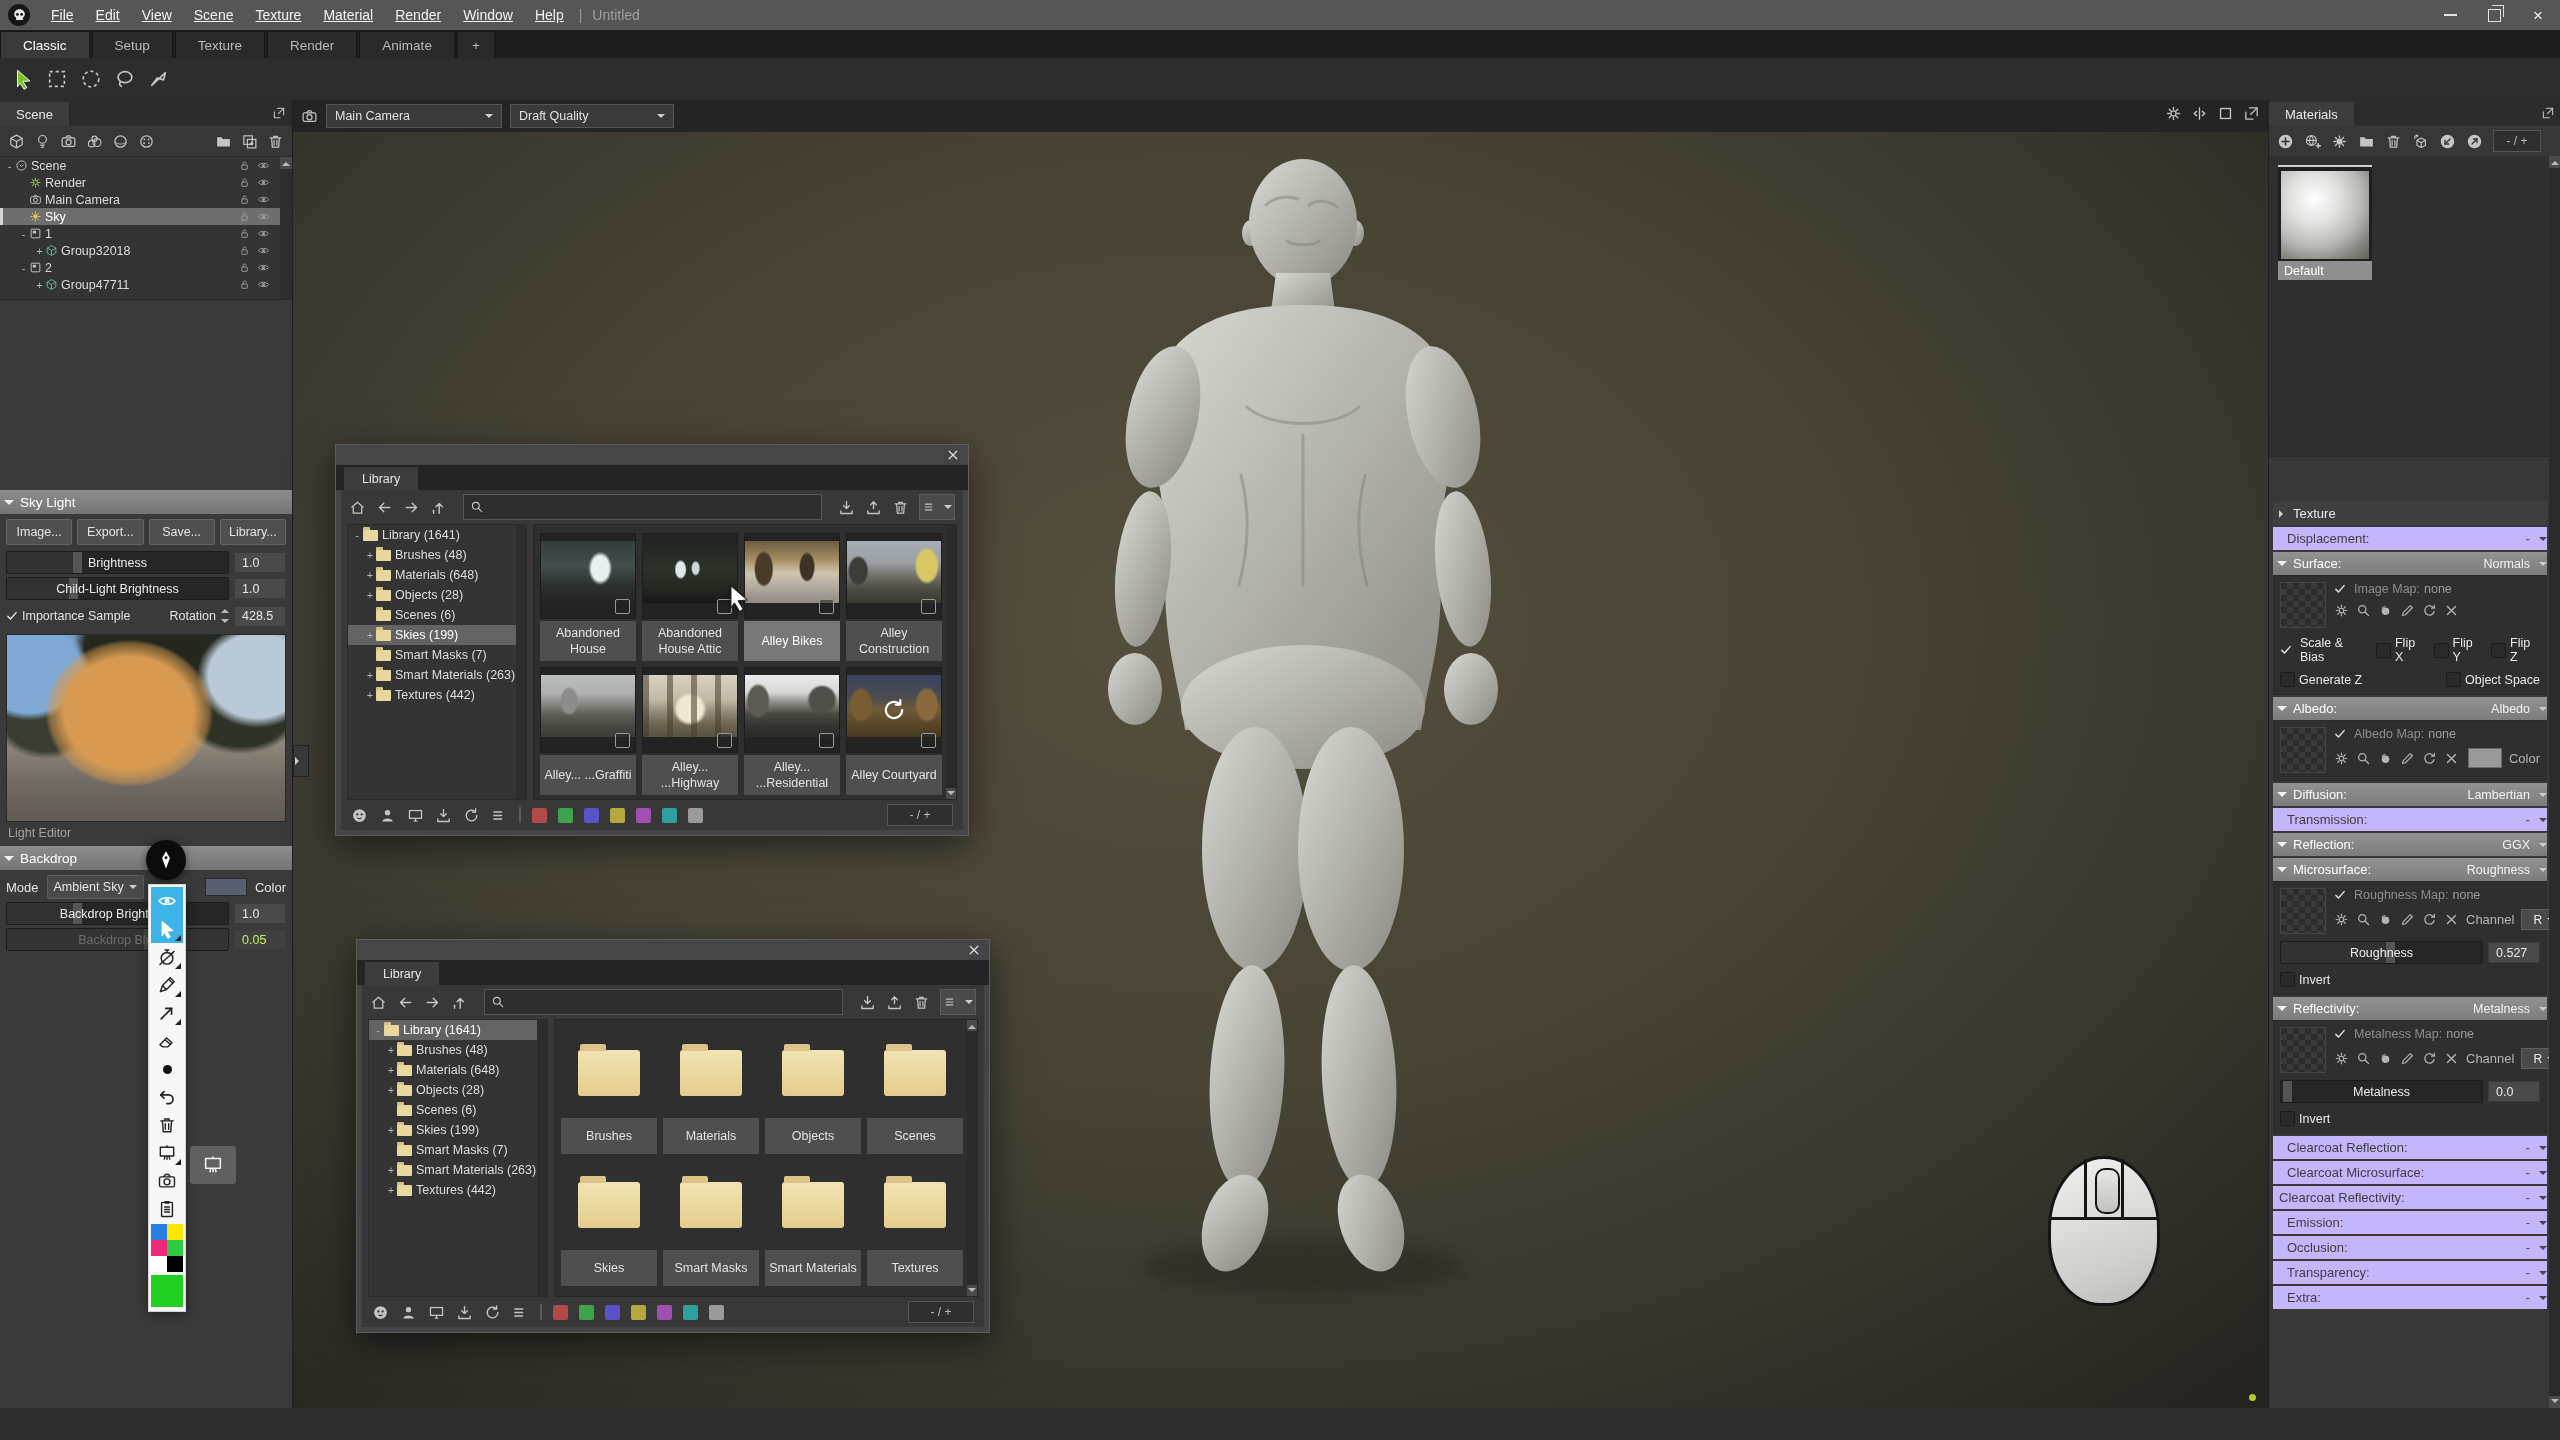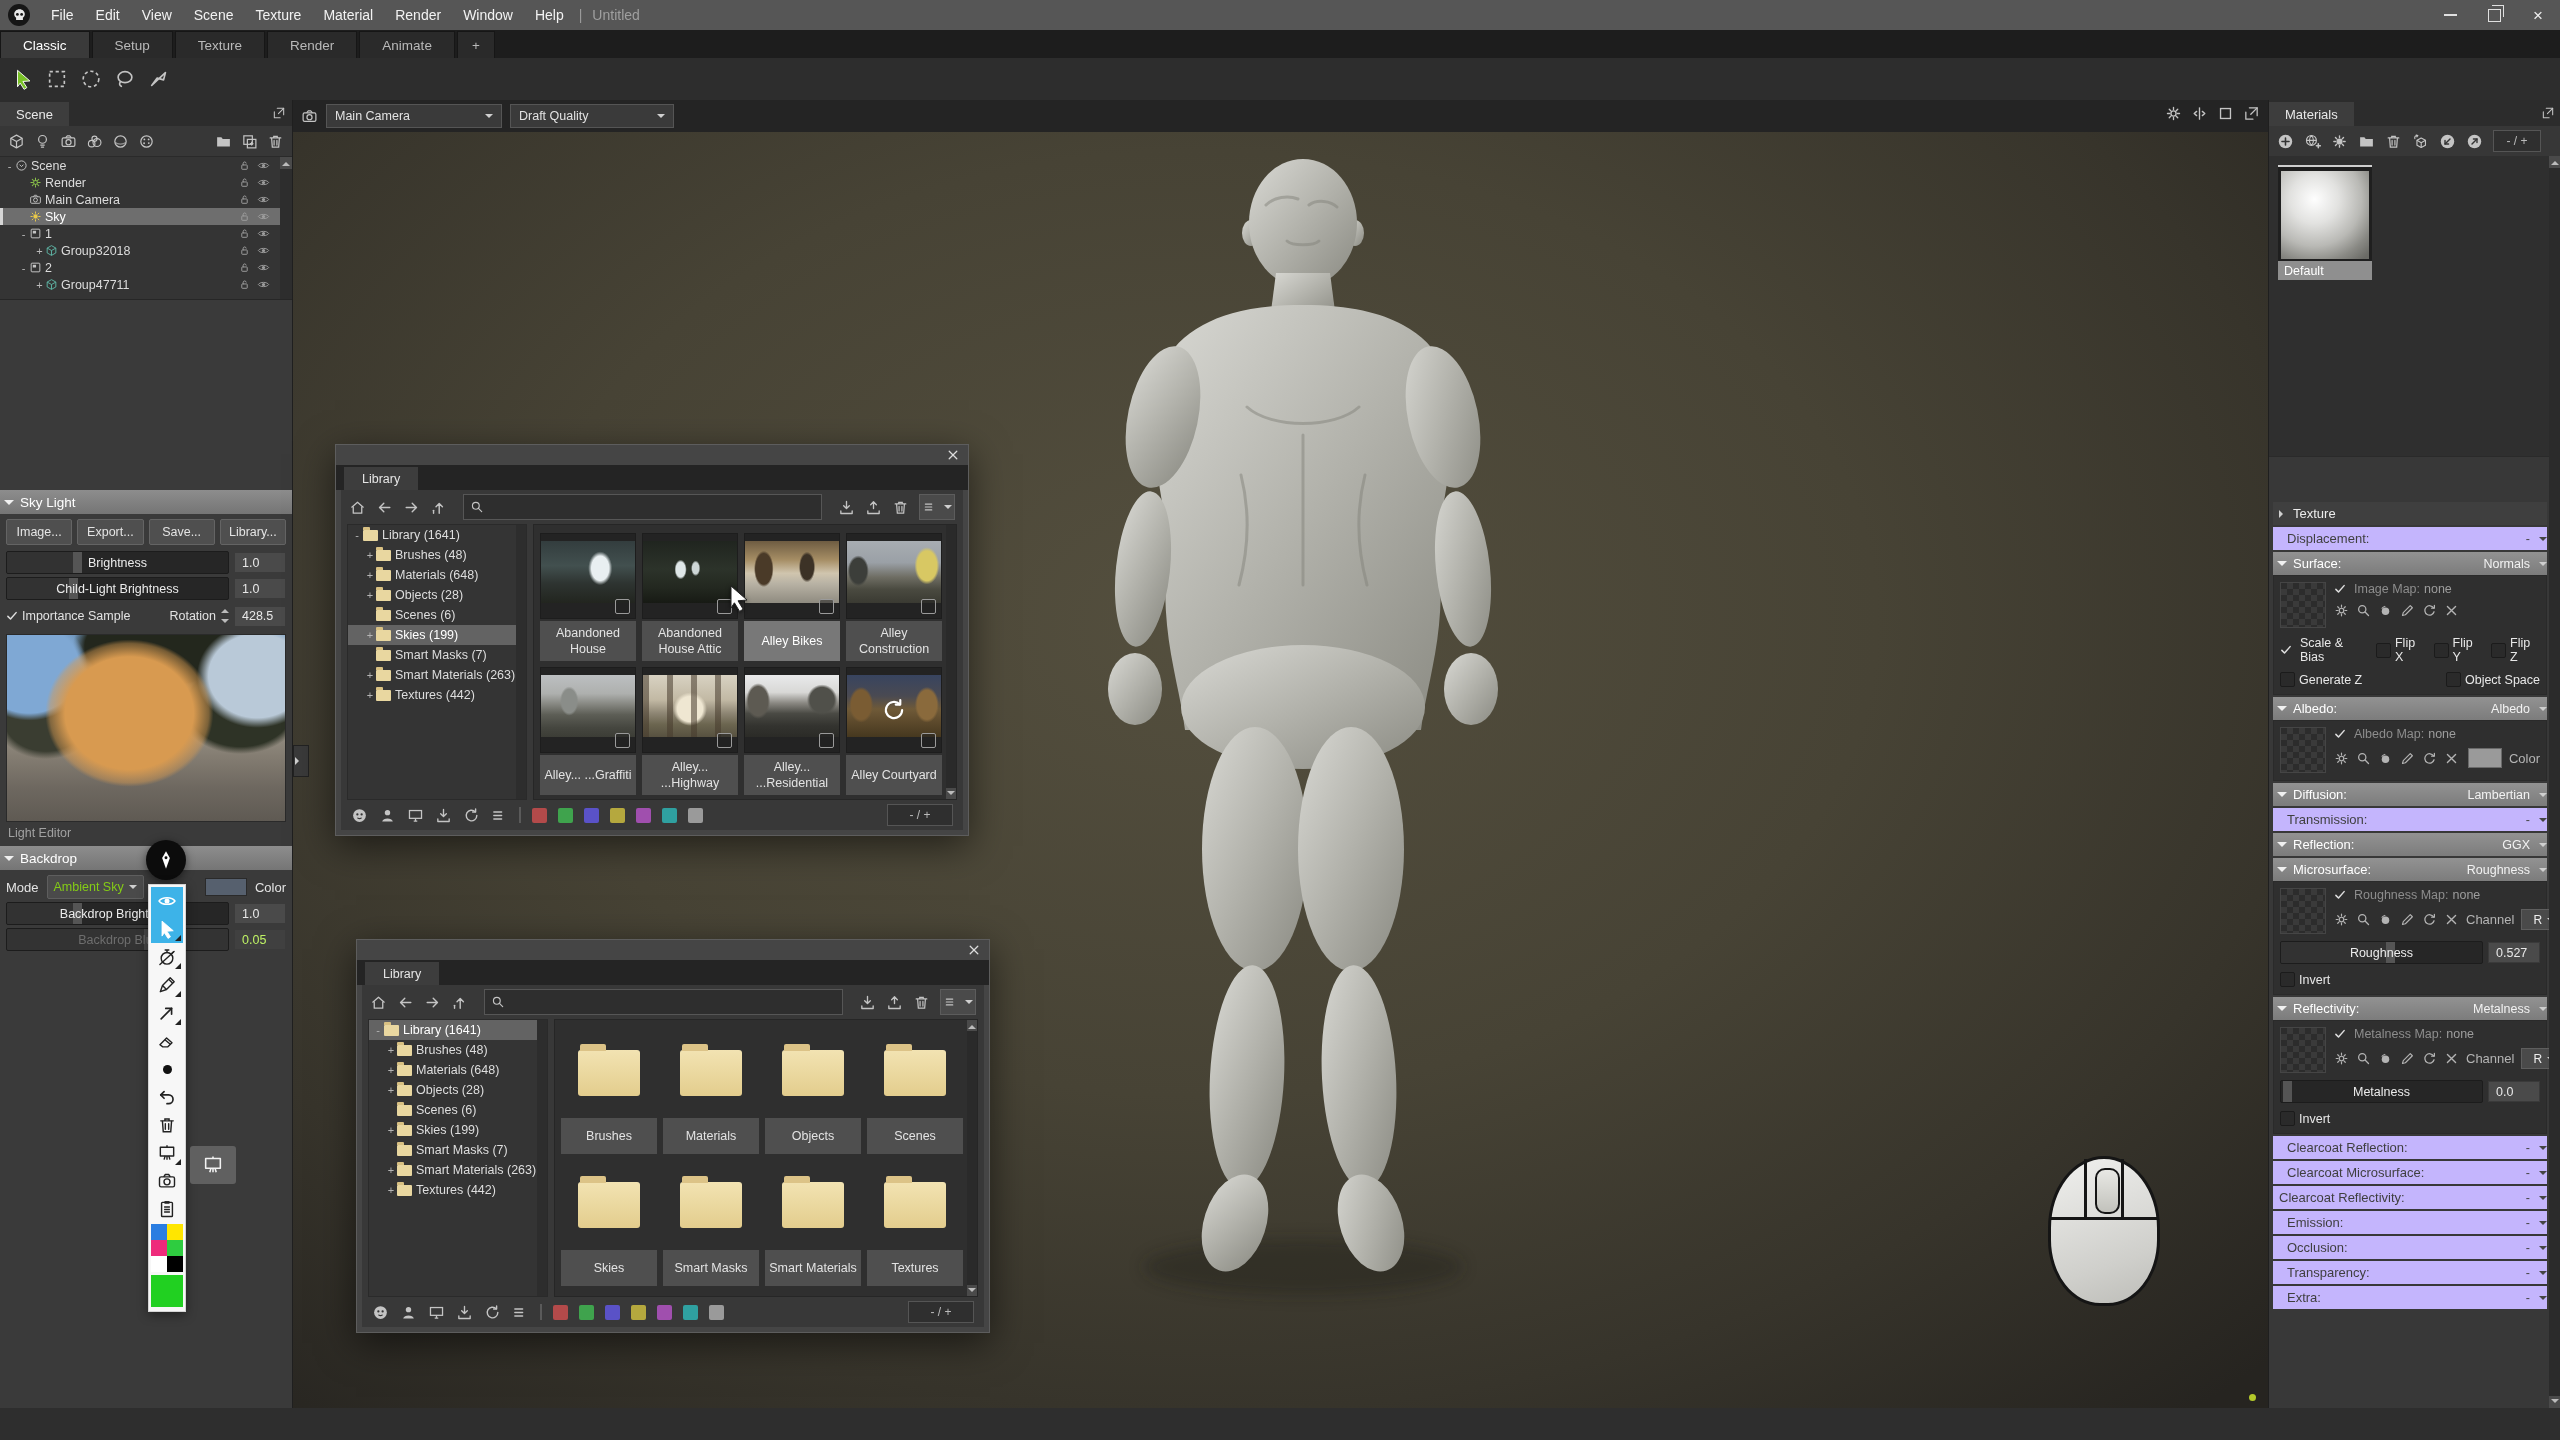--- a/index.html
+++ b/index.html
@@ -11,21 +11,21 @@
   .ic-s{width:14px;height:14px;}
   .ic-xs{width:12px;height:12px;}
   svg{display:block;}
   .car{width:0;height:0;border:4px solid transparent;border-top-color:#cfcfcf;margin-left:5px;margin-top:4px;flex:none;}
   .car-r{width:0;height:0;border:4px solid transparent;border-left-color:#cfcfcf;margin-right:4px;}
   .tri-open{width:0;height:0;border:5px solid transparent;border-top-color:#f0f0f0;margin:5px 6px 0 4px;flex:none;}
 
   
   #titlebar{position:absolute;left:0;top:0;width:2560px;height:30px;background:#565656;display:flex;align-items:center;gap:0;}
   #logo{width:22px;height:22px;border-radius:50%;background:#161616;margin:0 10px 0 8px;display:flex;align-items:center;justify-content:center;}
-  .menu-item{padding:0 11px;height:16px;display:flex;align-items:center;color:#f2f2f2;font-size:14px;}
+  .menu-item{padding:0 11px;height:16px;display:flex;align-items:center;color:#f2f2f2;font-size:14px;text-decoration:underline;}
   .menu-sep{color:#9a9a9a;padding:0 4px;font-size:14px;}
   #doc-title{color:#9f9f9f;font-size:14px;padding:0 6px;}
   #win-controls{margin-left:auto;display:flex;align-items:center;height:30px;}
   .wc{width:44px;height:30px;display:flex;align-items:center;justify-content:center;color:#e8e8e8;}
   .wc-min{width:13px;height:2px;background:#e0e0e0;}
   .wc-rest{width:11px;height:11px;border:1.5px solid #e0e0e0;position:relative;}
   .wc-rest:before{content:"";position:absolute;left:3px;top:-5px;width:11px;height:11px;border:1.5px solid #e0e0e0;border-bottom:none;border-left:none;}
   .wc-close{font-size:17px;color:#eee;line-height:1;}
 
   
@@ -75,21 +75,21 @@
     background:
       radial-gradient(42% 55% at 44% 42%,#d89a50 0 55%,rgba(216,154,80,.45) 68%,transparent 72%),
       radial-gradient(30% 40% at 8% 18%,#7fa8d4 0 60%,transparent 70%),
       radial-gradient(35% 45% at 90% 22%,#b9c9d8 0 50%,transparent 62%),
       radial-gradient(45% 35% at 55% 6%,#23271d 0 60%,transparent 70%),
       radial-gradient(35% 40% at 84% 38%,#2e3326 0 55%,transparent 65%),
       radial-gradient(30% 35% at 14% 45%,#3a3d31 0 50%,transparent 62%),
       linear-gradient(180deg,#6f96bd 0%,#96b4cd 25%,#9a9488 48%,#847d72 65%,#6e6860 82%,#5f5a53 100%);}
   #hdri-cap{padding:4px 8px;color:#a2a2a2;font-size:12.5px;}
   .mode-row{display:flex;align-items:center;padding:5px 6px 0 6px;font-size:13px;color:#e4e4e4;}
-  .selbox{height:22px;background:#4a4a4a;border:1px solid #5e5e5e;border-radius:2px;display:flex;align-items:center;padding:0 6px;margin-left:8px;font-size:12.5px;color:#84cc16;}
+  .selbox{height:22px;background:#4a4a4a;border:1px solid #5e5e5e;border-radius:2px;display:flex;align-items:center;padding:0 6px;margin-left:8px;font-size:12.5px;color:#e5e5e5;}
   .swatch{width:40px;height:16px;border:1px solid #2a2a2a;background:#56606e;margin-left:auto;}
   #panel-arrow{position:absolute;left:293px;top:745px;width:14px;height:30px;background:#3a3a3a;border:1px solid #222;display:flex;align-items:center;justify-content:center;z-index:3;}
 
   
   #viewport{position:absolute;left:293px;top:100px;width:1975px;height:1308px;
     background:radial-gradient(1500px 1050px at 46% 40%,#544f3e 0%,#474335 45%,#37342b 75%,#262420 100%);}
   #vp-topbar{position:absolute;left:0;top:0;right:0;height:32px;background:#242424;display:flex;align-items:center;gap:8px;padding-left:8px;}
   .vp-sel{width:158px;height:22px;background:#3a3a3a;border:1px solid #555;display:flex;align-items:center;padding:0 8px;color:#e2e2e2;font-size:12.5px;}
   #vp-right-icons{position:absolute;right:8px;top:5px;display:flex;gap:9px;}
   #figure{position:absolute;left:758px;top:45px;}

